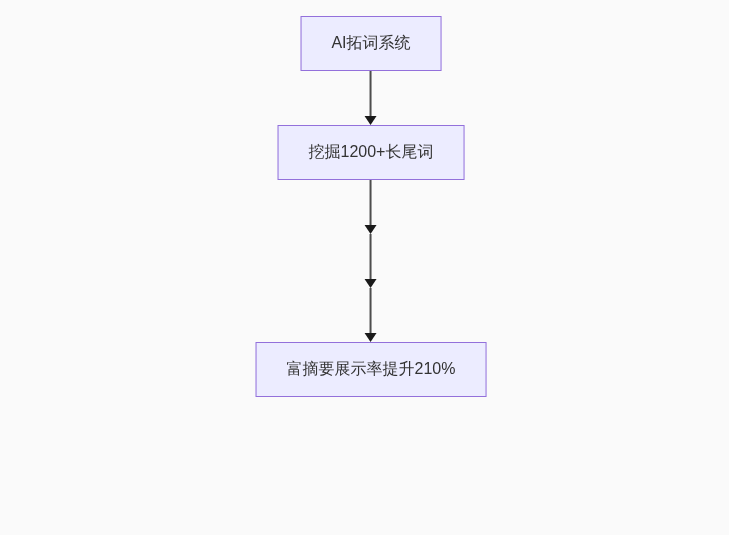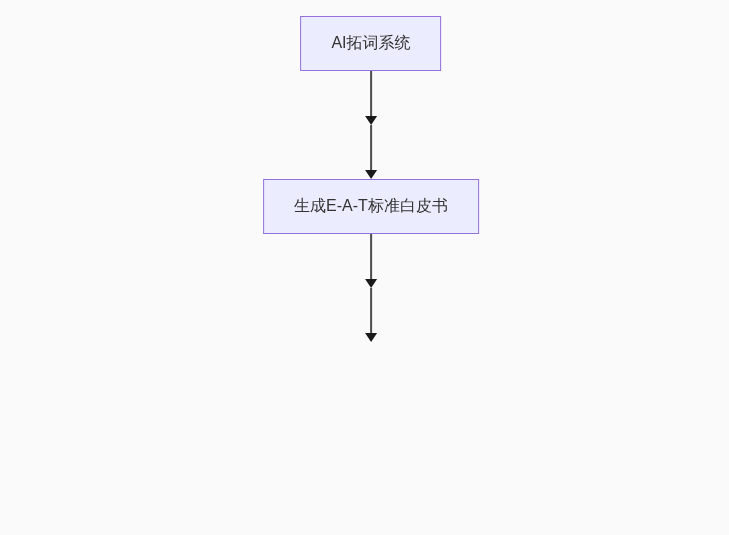--- a/index.html
+++ b/index.html
@@ -63,35 +63,38 @@
 
   <div class="node">
     <span>AI拓词系统</span>
   </div>
 
   <div class="edge">
     <div class="line"></div>
     <div class="head"></div>
   </div>
 
-
-  <div class="edge">
-    <div class="line"></div>
-    <div class="head"></div>
-  </div>
-
   <div class="node">
-    <span>生成E-A-T标准白皮书</span>
+    <span>挖掘1200+长尾词</span>
   </div>
 
   <div class="edge">
     <div class="line"></div>
     <div class="head"></div>
   </div>
 
 
   <div class="edge">
     <div class="line"></div>
     <div class="head"></div>
   </div>
 
 
+  <div class="edge">
+    <div class="line"></div>
+    <div class="head"></div>
+  </div>
+
+  <div class="node">
+    <span>富摘要展示率提升210%</span>
+  </div>
+
 </div>
 
 </body></html>

